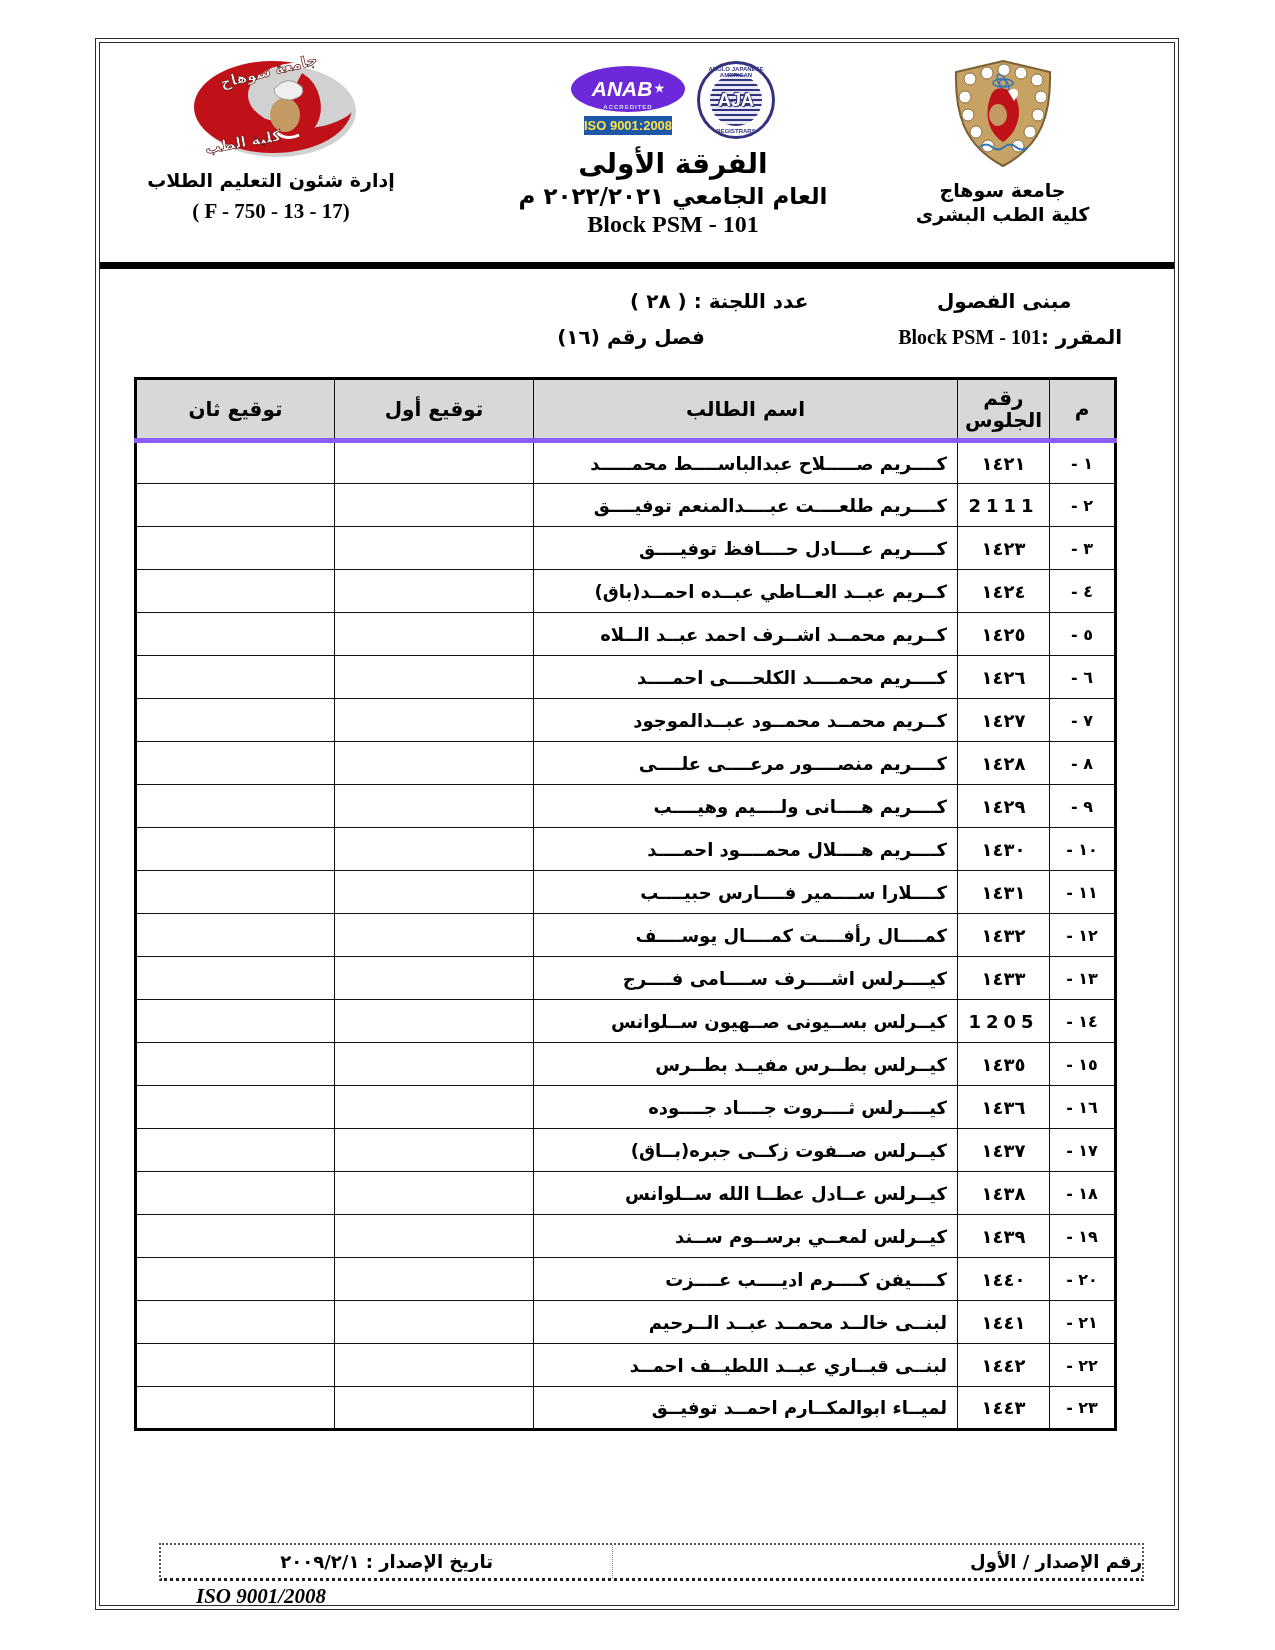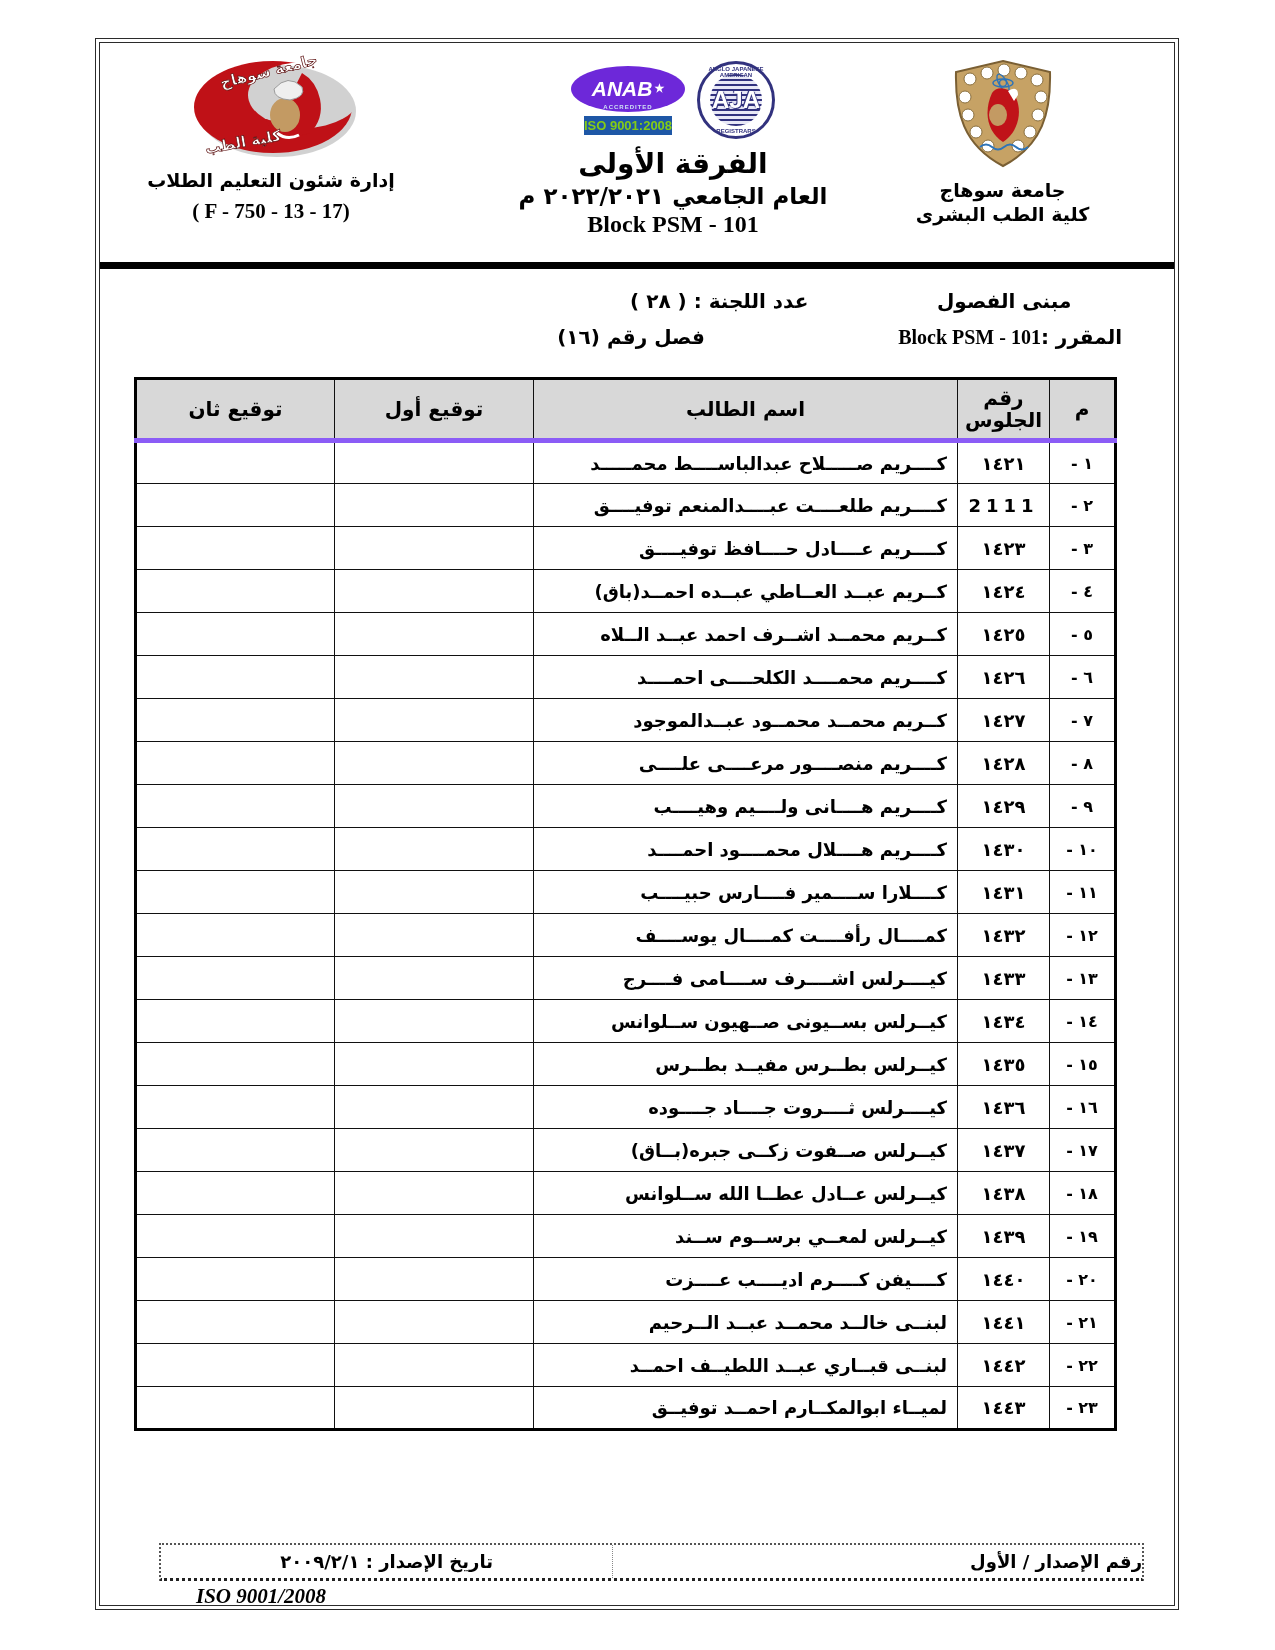--- a/index.html
+++ b/index.html
@@ -22,27 +22,27 @@
   .form-code { font-family:"Liberation Serif", serif; font-weight:bold; font-size:21px; margin-top:8px; direction:ltr; }
 
   .logos-row { display:flex; justify-content:center; align-items:center; gap:12px; }
   .anab { display:flex; flex-direction:column; align-items:center; }
   .anab-ellipse { width:114px; height:46px; background:#6d28d9; border-radius:50%;
     color:#fff; font-family:"Liberation Sans", sans-serif; font-style:italic; font-weight:bold;
     font-size:21px; display:flex; align-items:center; justify-content:center; position:relative; }
   .anab-star { font-style:normal; font-size:11px; margin-left:2px; }
   .anab-accr { position:absolute; bottom:2px; left:50%; transform:translateX(-50%);
     font-size:6px; font-style:normal; letter-spacing:1px; color:#cfe0f5; }
-  .anab-iso { margin-top:4px; background:#1e57a6; color:#84cc16; font-weight:bold;
+  .anab-iso { margin-top:4px; background:#1e57a6; color:#fde047; font-weight:bold;
     font-size:13px; padding:2px 0; font-family:"Liberation Sans", sans-serif; }
   .aja { width:78px; height:78px; border-radius:50%; border:3px solid #32327e;
     background:#fff; position:relative; display:flex; align-items:center; justify-content:center; }
   .aja-core { width:52px; height:52px; border-radius:50%;
     background:repeating-linear-gradient(0deg,#32327e 0 2px,#e8e8f6 2px 5px);
-    color:#fff; font-weight:bold; font-size:24px; display:flex; align-items:center; justify-content:center;
+    color:#fff; font-weight:bold; font-size:18px; display:flex; align-items:center; justify-content:center;
     font-family:"Liberation Sans", sans-serif;
     text-shadow:1px 1px 0 #32327e, -1px -1px 0 #32327e, 0 0 2px #32327e; }
   .aja-arc { position:absolute; width:100%; text-align:center; font-size:6px;
     color:#32327e; font-weight:bold; font-family:"Liberation Sans", sans-serif; }
   .aja-arc.top { top:2px; } .aja-arc.bottom { bottom:2px; }
 
   .title1 { font-weight:bold; font-size:28px; margin-top:8px; direction:rtl; }
   .title2 { font-weight:bold; font-size:23px; margin-top:3px; direction:ltr; }
   .title3 { font-family:"Liberation Serif", serif; font-weight:bold; font-size:24px; margin-top:2px; direction:ltr; }
 
@@ -279,21 +279,21 @@
           </tr>
           <tr>
             <td class="idx">١٣ -</td>
             <td class="seat">١٤٣٣</td>
             <td class="name">كيــــرلس اشــــرف ســــامى فــــرج</td>
             <td class="sig"></td>
             <td class="sig"></td>
           </tr>
           <tr>
             <td class="idx">١٤ -</td>
-            <td class="seat">١٤٣٤</td>
+            <td class="seat">1205</td>
             <td class="name">كيــرلس بســيونى صــهيون ســلوانس</td>
             <td class="sig"></td>
             <td class="sig"></td>
           </tr>
           <tr>
             <td class="idx">١٥ -</td>
             <td class="seat">١٤٣٥</td>
             <td class="name">كيــرلس بطــرس مفيــد بطــرس</td>
             <td class="sig"></td>
             <td class="sig"></td>

